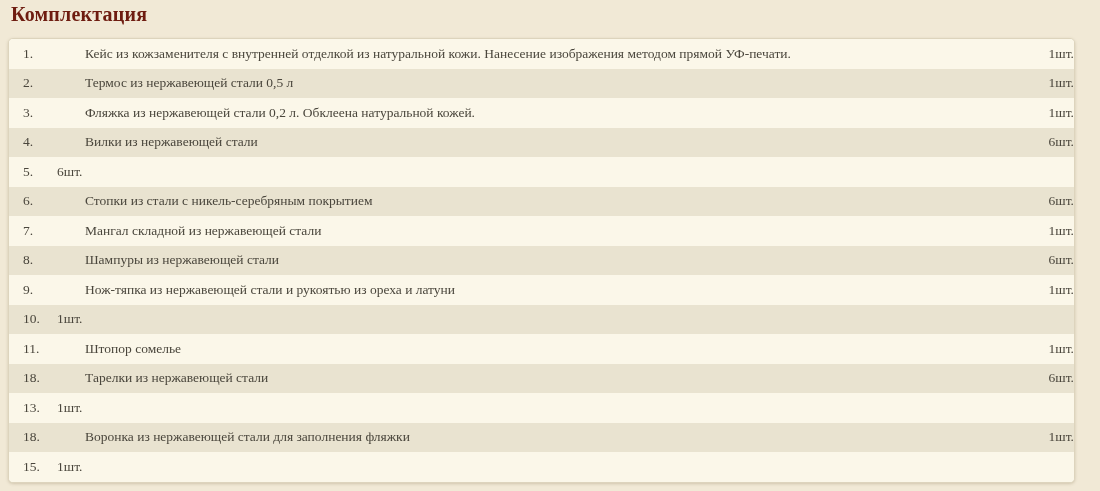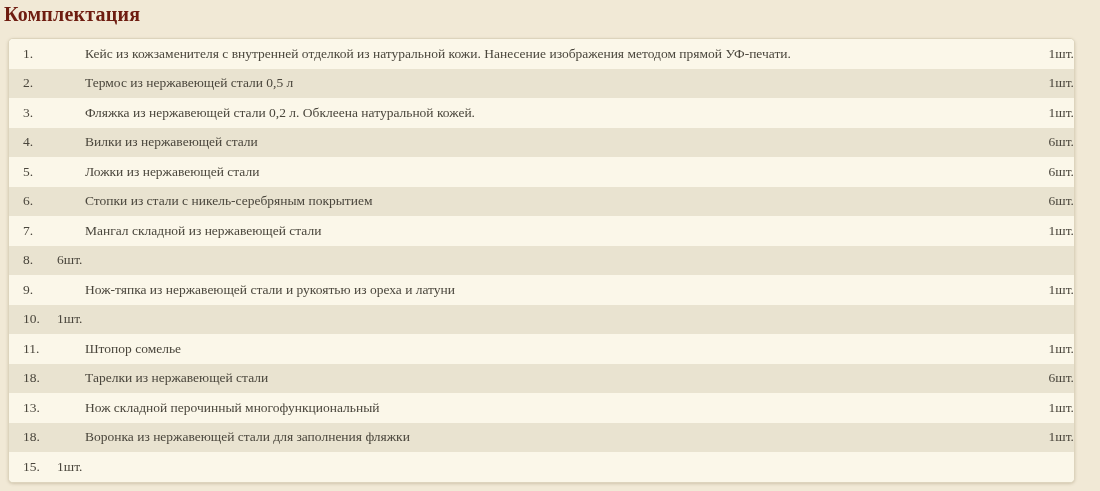--- a/index.html
+++ b/index.html
@@ -9,21 +9,21 @@
   body {
     width: 1100px;
     height: 491px;
     position: relative;
     background: #f1e9d6;
     font-family: "Liberation Serif", "DejaVu Serif", serif;
     overflow: hidden;
   }
   .page-title {
     position: absolute;
-    left: 4px;
+    left: 11px;
     top: 3px;
     margin: 0;
     font-family: "Liberation Serif", "DejaVu Serif", serif;
     font-size: 20px;
     font-weight: bold;
     color: #6e1c10;
     letter-spacing: 0.2px;
   }
   .kit-table {
     position: absolute;
@@ -90,38 +90,38 @@
   </div>
 
   <div class="kit-row">
     <span class="num">4.</span>
     <span class="desc">Вилки из нержавеющей стали</span>
     <span class="qty">6шт.</span>
   </div>
 
   <div class="kit-row">
     <span class="num">5.</span>
-    <span class="desc">Ложки из нержавеющей стали</span>
     <span class="qty">6шт.</span>
   </div>
 
   <div class="kit-row">
     <span class="num">6.</span>
     <span class="desc">Стопки из стали с никель-серебряным покрытием</span>
     <span class="qty">6шт.</span>
   </div>
 
   <div class="kit-row">
     <span class="num">7.</span>
     <span class="desc">Мангал складной из нержавеющей стали</span>
     <span class="qty">1шт.</span>
   </div>
 
   <div class="kit-row">
     <span class="num">8.</span>
+    <span class="desc">Шампуры из нержавеющей стали</span>
     <span class="qty">6шт.</span>
   </div>
 
   <div class="kit-row">
     <span class="num">9.</span>
     <span class="desc">Нож-тяпка из нержавеющей стали и рукоятью из ореха и латуни</span>
     <span class="qty">1шт.</span>
   </div>
 
   <div class="kit-row">
@@ -136,21 +136,20 @@
   </div>
 
   <div class="kit-row">
     <span class="num">18.</span>
     <span class="desc">Тарелки из нержавеющей стали</span>
     <span class="qty">6шт.</span>
   </div>
 
   <div class="kit-row">
     <span class="num">13.</span>
-    <span class="desc">Нож складной перочинный многофункциональный</span>
     <span class="qty">1шт.</span>
   </div>
 
   <div class="kit-row">
     <span class="num">18.</span>
     <span class="desc">Воронка из нержавеющей стали для заполнения фляжки</span>
     <span class="qty">1шт.</span>
   </div>
 
   <div class="kit-row">

